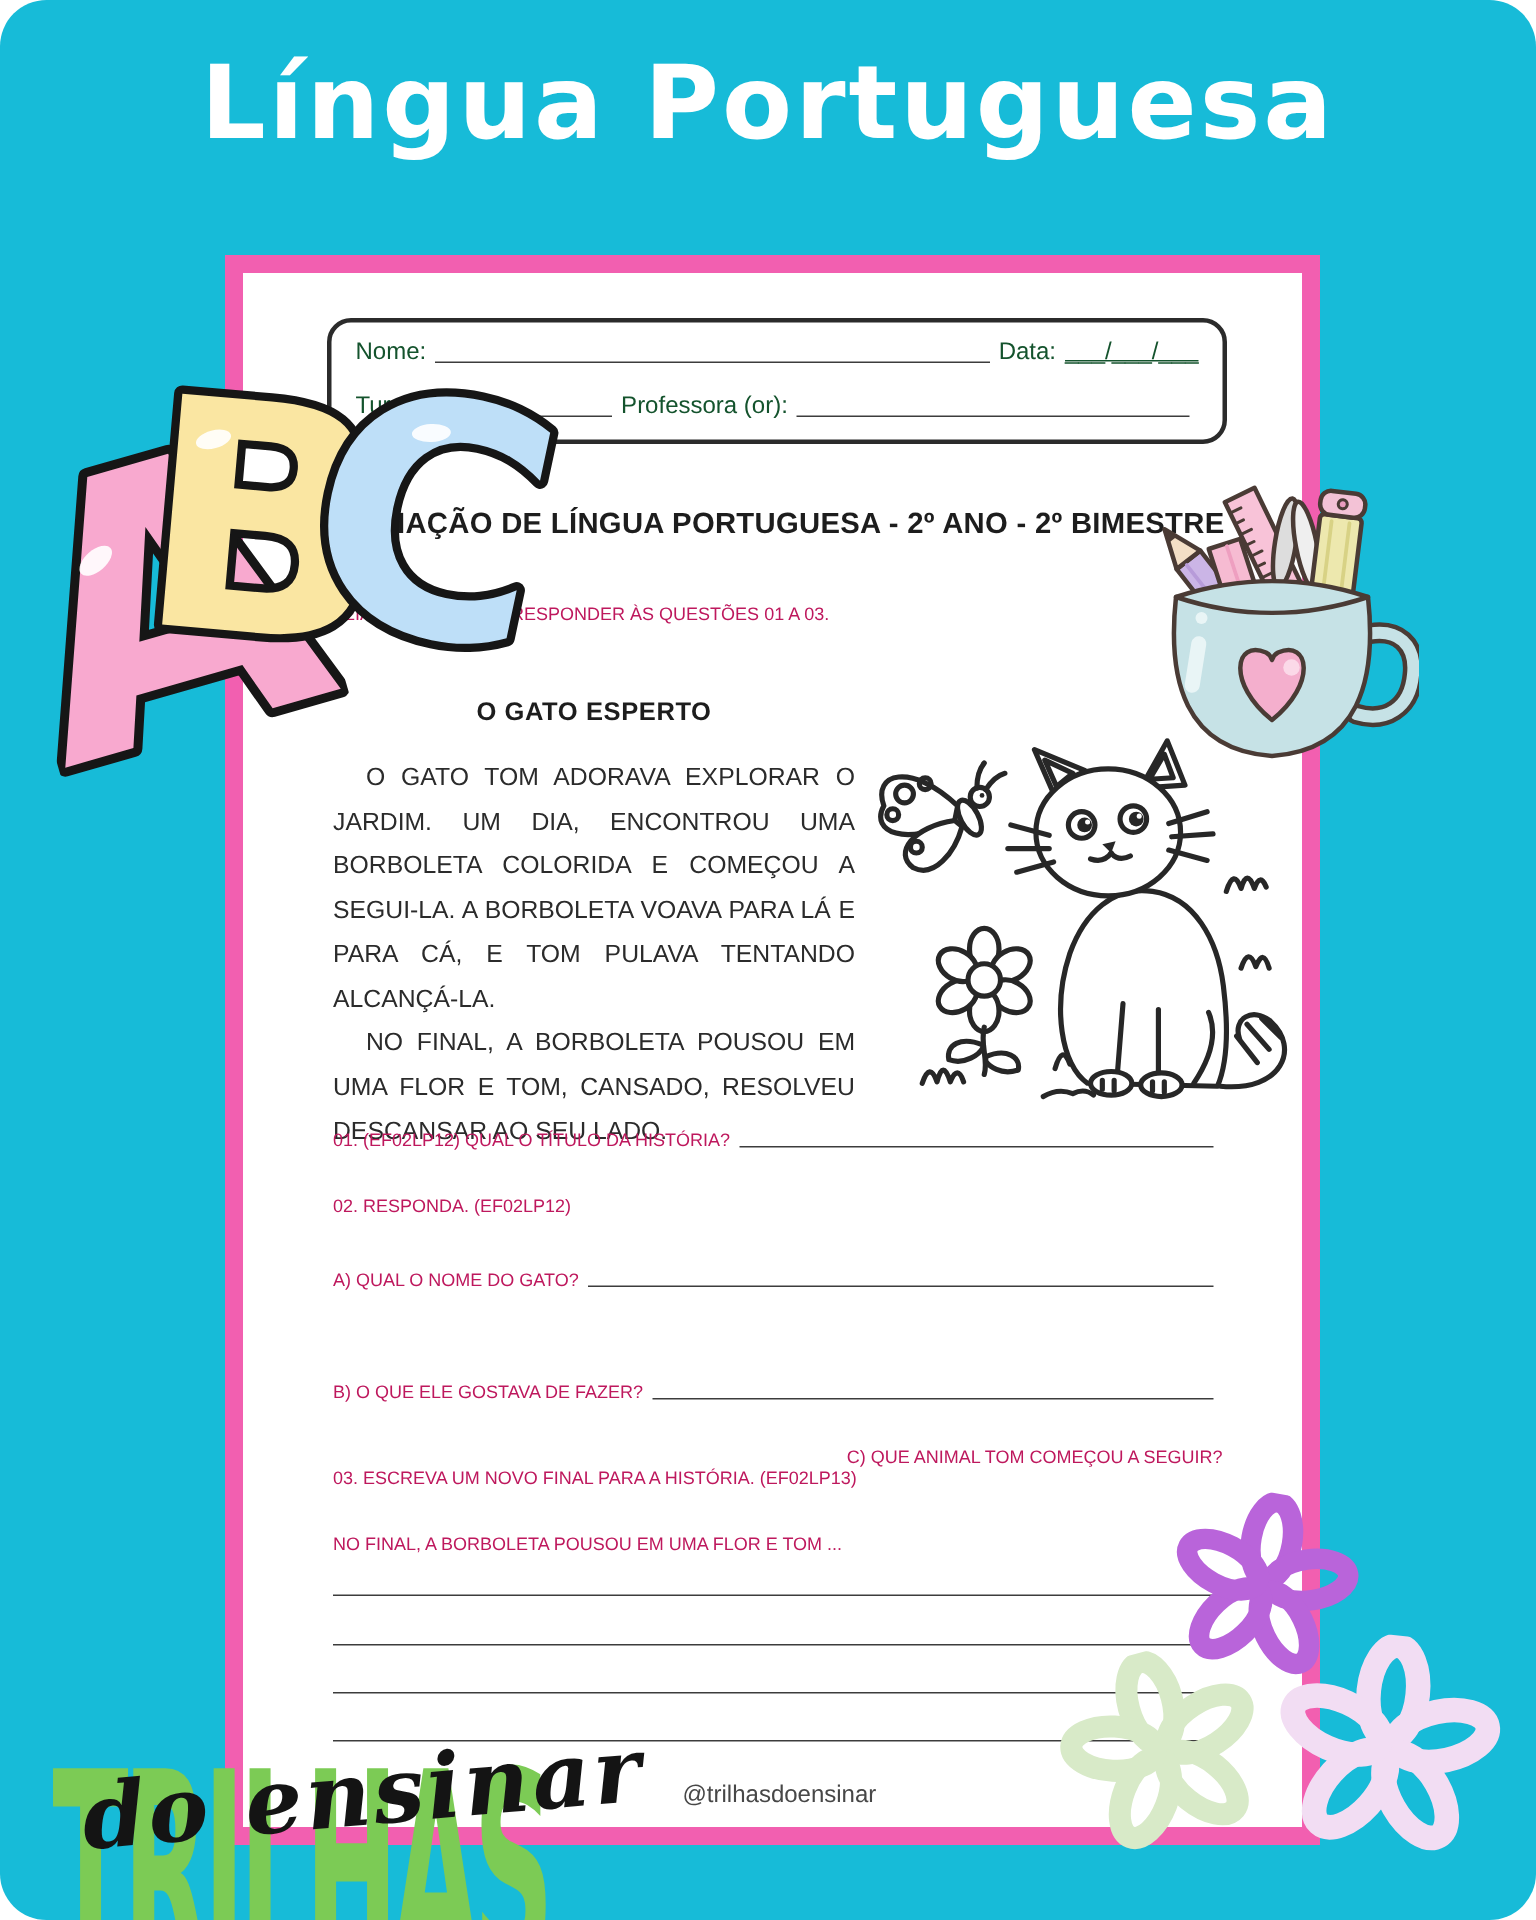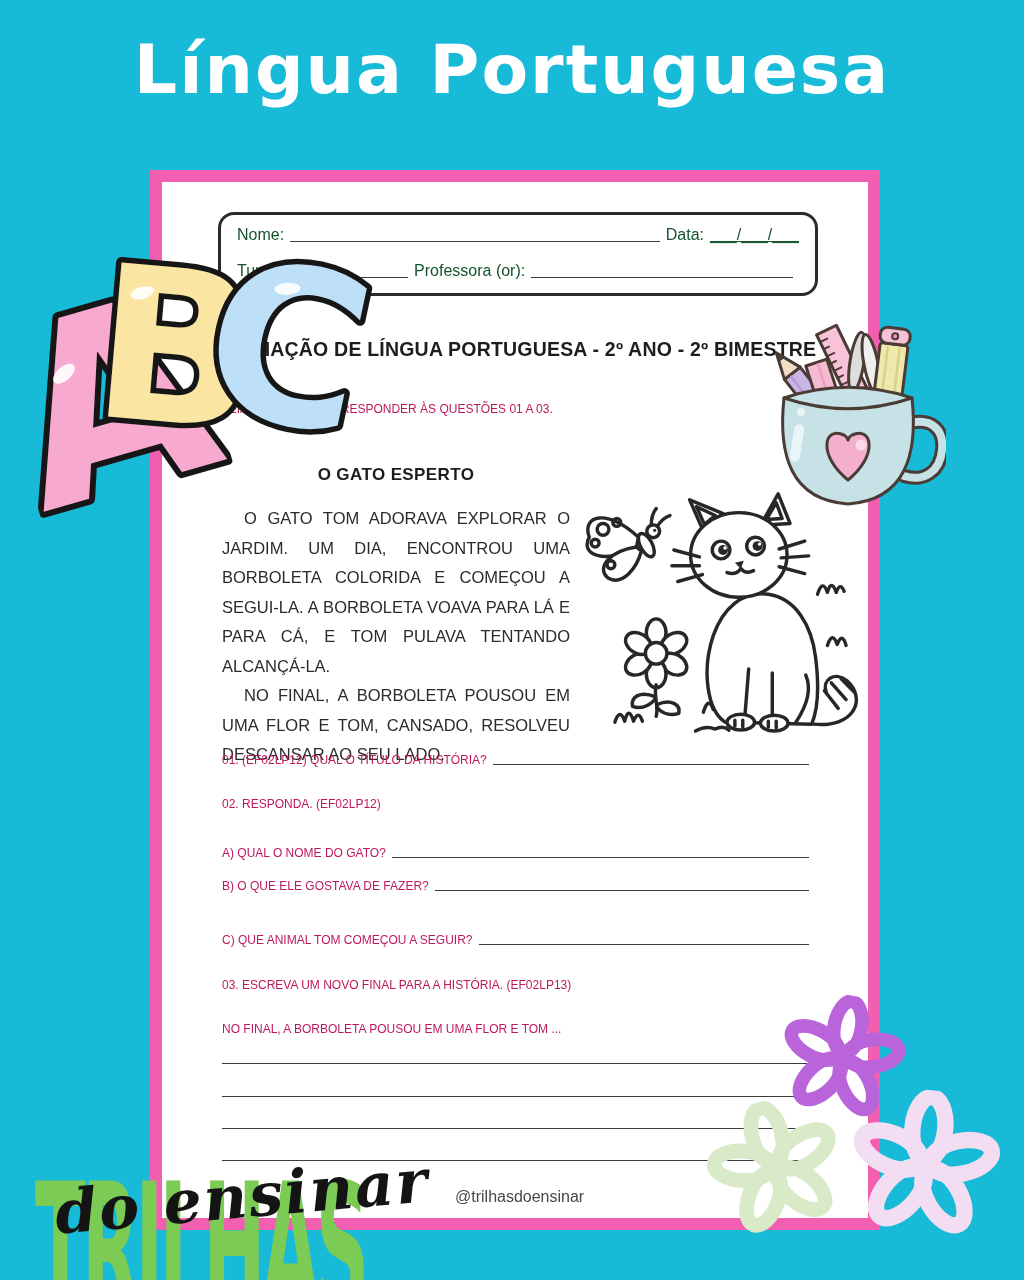--- a/index.html
+++ b/index.html
@@ -1,17 +1,17 @@
 <!DOCTYPE html>
 <html><head>
 <meta charset="utf-8">
 <style>
   html,body{margin:0;padding:0;}
   .canvas{position:relative;width:1024px;height:1280px;background:#17BBD8;overflow:hidden;
-          font-family:"Liberation Sans",sans-serif;}
+          font-family:"Liberation Sans",sans-serif;border-radius:31px;}
 
   
   .banner{position:absolute;left:0;top:30px;width:1024px;text-align:center;color:#ffffff;
           font-family:"DejaVu Sans",sans-serif;font-weight:700;font-size:68px;letter-spacing:2px;}
 
   
   .sheet{position:absolute;left:150px;top:170px;width:730px;height:1060px;background:#ffffff;
          border:12px solid #F25FB0;box-sizing:border-box;z-index:2;}
   .sheet *{box-sizing:border-box;}
   .abs{position:absolute;}
@@ -162,25 +162,25 @@
       <span>01. (EF02LP12) QUAL O TÍTULO DA HISTÓRIA?</span>
       <span class="fill grow"></span>
     </div>
     <div class="abs qrow wtext" style="top:615px;">
       <span>02. RESPONDA. (EF02LP12)</span>
     </div>
     <div class="abs qrow wtext" style="top:663px;">
       <span>A) QUAL O NOME DO GATO?</span>
       <span class="fill grow"></span>
     </div>
-    <div class="abs qrow wtext" style="top:696px;">
+    <div class="abs qrow wtext" style="top:738px;">
       <span>B) O QUE ELE GOSTAVA DE FAZER?</span>
       <span class="fill grow"></span>
     </div>
-    <div class="abs qrow wtext" style="top:750px;">
+    <div class="abs qrow wtext" style="top:782px;flex-direction:column;">
       <span>C) QUE ANIMAL TOM COMEÇOU A SEGUIR?</span>
       <span class="fill grow"></span>
     </div>
     <div class="abs qrow wtext" style="top:796px;">
       <span>03. ESCREVA UM NOVO FINAL PARA A HISTÓRIA. (EF02LP13)</span>
     </div>
     <div class="abs qrow wtext" style="top:840px;">
       <span>NO FINAL, A BORBOLETA POUSOU EM UMA FLOR E TOM ...</span>
     </div>
 

